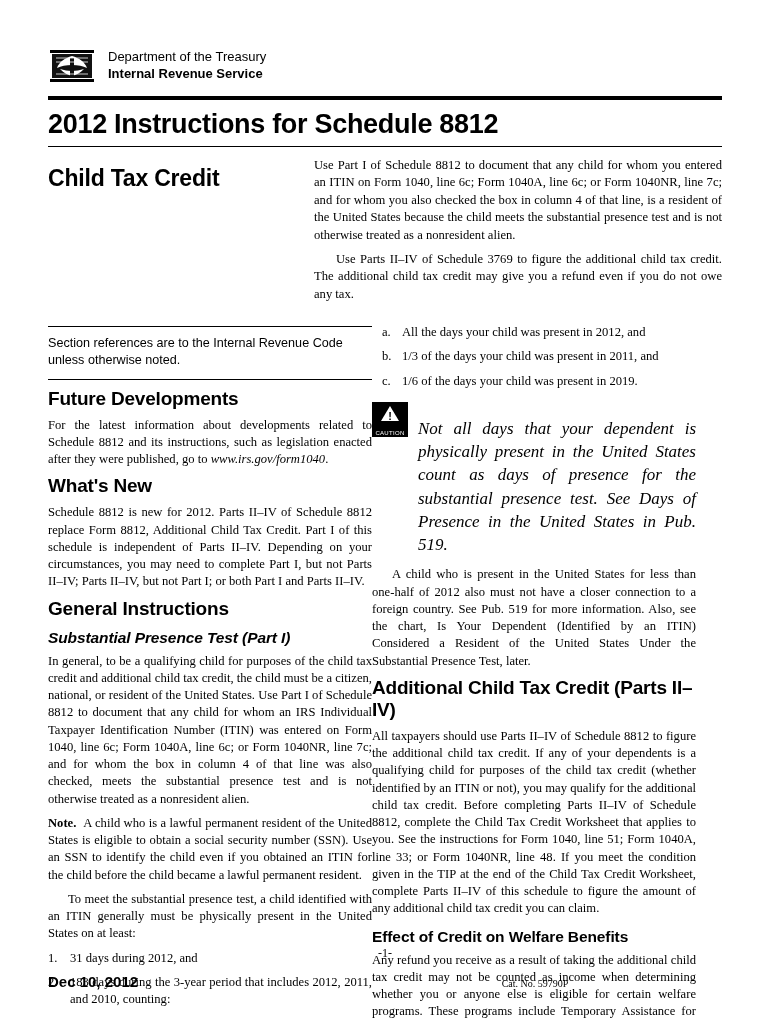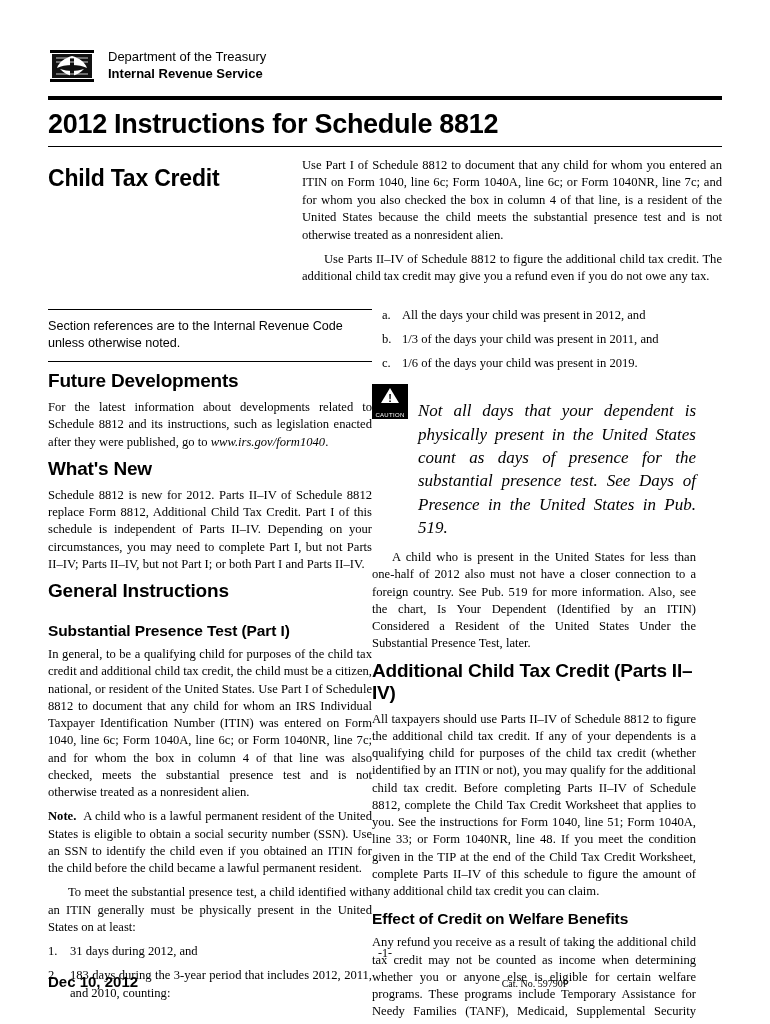--- a/index.html
+++ b/index.html
@@ -80,21 +80,21 @@
     letter-spacing: -0.2px;
     margin-top: 8px;
   }
   .intro-right {
     flex: 1 1 auto;
     font-size: 12.6px;
     line-height: 1.38;
     text-align: justify;
   }
   .intro-right p {
-    margin: 0 0 7px 4px;
+    margin: 0 0 7px 16px;
     font-family: Liberation Serif, serif;
   }
   .intro-right p.indented {
     text-indent: 22px;
   }
 
   
   .columns {
     display: flex;
     margin-top: 14px;
@@ -128,21 +128,22 @@
     letter-spacing: -0.2px;
   }
   h3.head2 {
     font-family: "Liberation Sans", sans-serif;
     font-size: 15.5px;
     font-weight: bold;
     margin: 10px 0 6px 0;
     letter-spacing: -0.1px;
   }
   h3.head2.tight {
-    margin-top: 20px;
+    margin-top: 9px;
+    font-style: italic;
   }
   .indent {
     text-indent: 20px;
   }
   .ital {
     font-style: italic;
   }
   .bold {
     font-weight: bold;
   }
@@ -300,21 +301,21 @@
   <div class="doc-title">2012 Instructions for Schedule 8812</div>
 
   <div class="rule-thin"></div>
 
   <div class="intro">
     <div class="intro-left">
       <div class="credit-title">Child Tax Credit</div>
     </div>
     <div class="intro-right">
       <p>Use Part I of Schedule 8812 to document that any child for whom you entered an ITIN on Form 1040, line 6c; Form 1040A, line 6c; or Form 1040NR, line 7c; and for whom you also checked the box in column 4 of that line, is a resident of the United States because the child meets the substantial presence test and is not otherwise treated as a nonresident alien.</p>
-      <p class="indented">Use Parts II–IV of Schedule 8812 to figure the additional child tax credit. The additional child tax credit may give you a refund even if you do not owe any tax.</p>
+      <p class="indented">Use Parts II–IV of Schedule 3769 to figure the additional child tax credit. The additional child tax credit may give you a refund even if you do not owe any tax.</p>
     </div>
   </div>
 
   <div class="columns">
 
     <div class="col">
       <div class="col-rule"></div>
       <p class="sec-note">Section references are to the Internal Revenue Code unless otherwise noted.</p>
       <div class="col-rule"></div>
 

